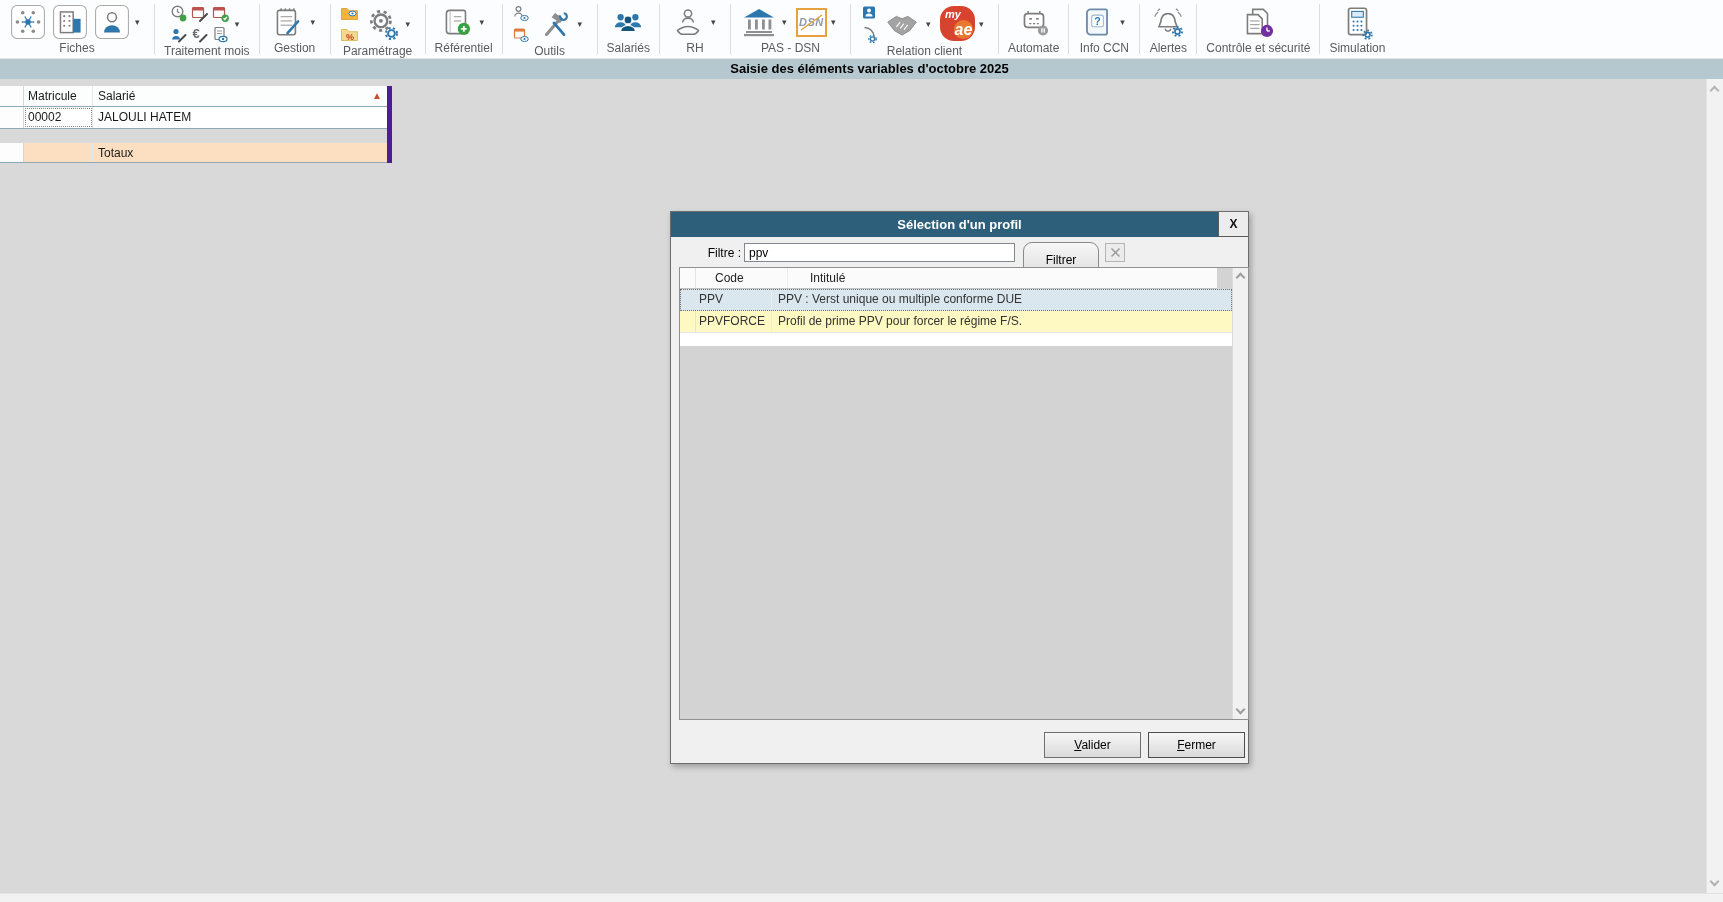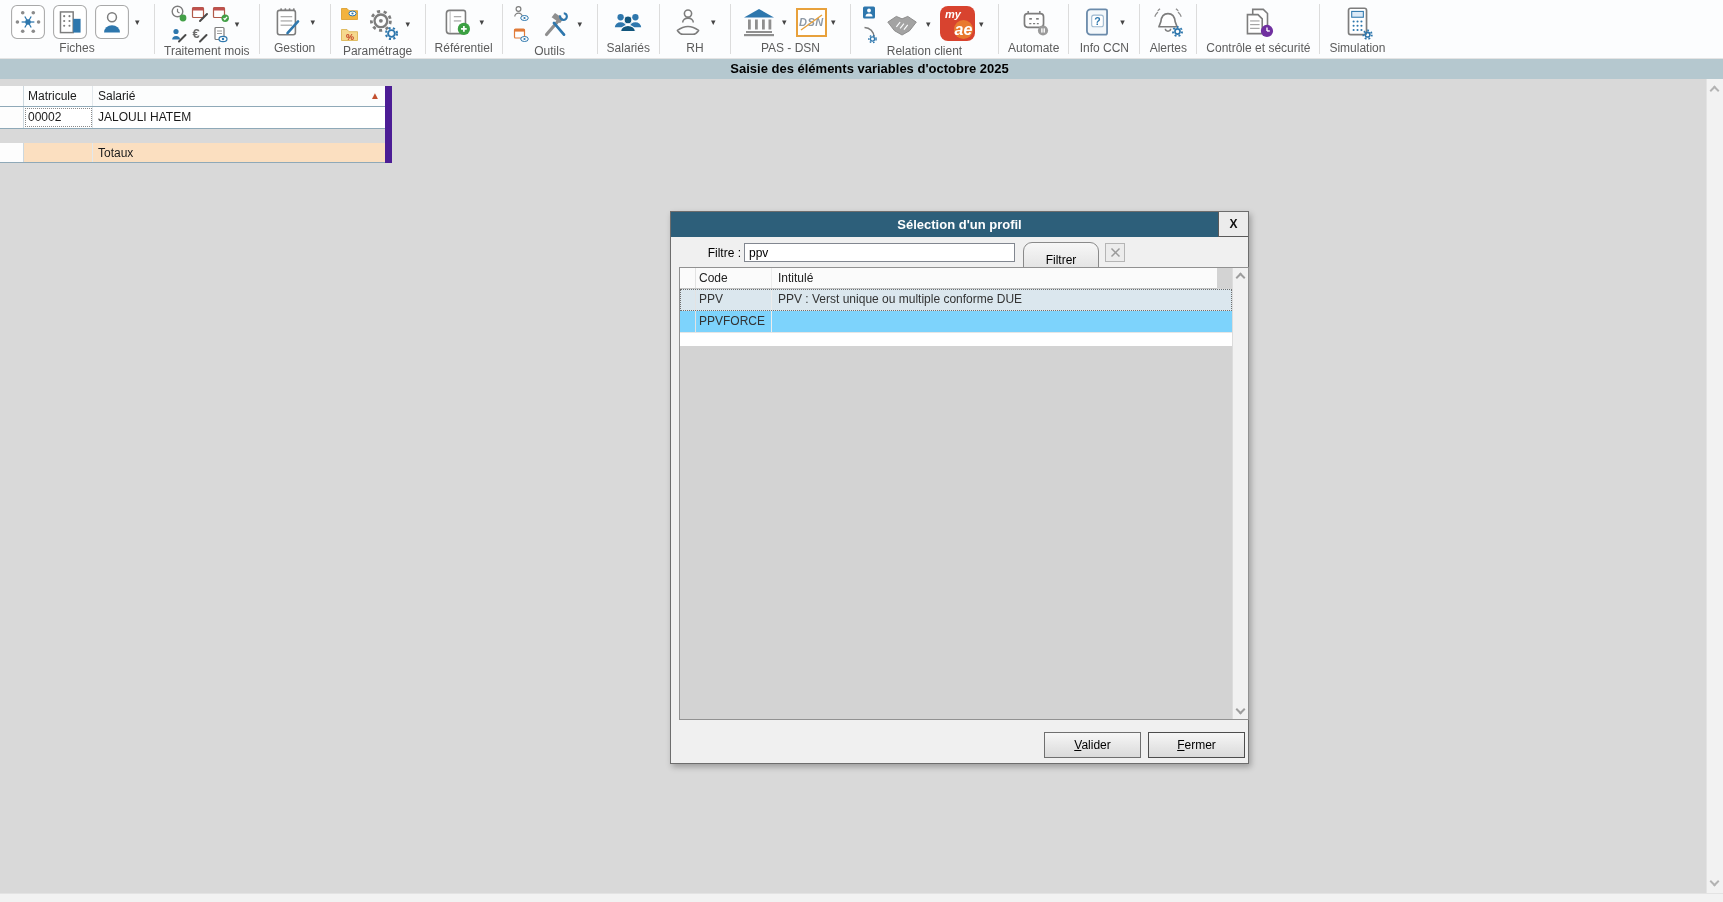--- a/index.html
+++ b/index.html
@@ -16,21 +16,21 @@
   .ic { width:38px; height:38px; display:flex; align-items:center; justify-content:center; }
   .ic-s { width:20px; height:20px; display:flex; align-items:center; justify-content:center; }
   .igrid { display:grid; grid-template-columns:repeat(3,20px); grid-auto-rows:20px; gap:1px; }
   .icol { display:flex; flex-direction:column; gap:1px; }
   .caret { width:10px; align-self:center; color:#444; font-size:9px; }
   .caret::after { content:"▾"; }
   .dsn-logo { width:31px; height:29px; border:2px solid #e8a13c; background:#fff;
     display:flex; align-items:center; justify-content:center; position:relative; }
   .dsn-logo b { font-size:11px; font-style:italic; color:#8f9aa6; letter-spacing:.5px; }
   .dsn-logo svg { position:absolute; left:0; top:0; }
-  .myae { width:35px; height:35px; background:#d8432f; border-radius:8px; position:relative; }
+  .myae { width:35px; height:35px; background:#d8432f; border-radius:14px; position:relative; }
   .myae .my { position:absolute; left:5px; top:2px; color:#fff; font-size:11px;
     font-style:italic; font-weight:bold; }
   .myae .ae { position:absolute; right:2px; bottom:2px; width:19px; height:19px;
     border-radius:50%; background:#e8792f; color:#fff; font-size:16px; font-weight:bold;
     font-style:italic; display:flex; align-items:center; justify-content:center; }
 
   
   #band { position:absolute; left:0; top:59px; width:1723px; height:20px;
     background:var(--band-bg,#b5c8cf); text-align:center; font-size:13px; font-weight:bold;
     color:#000; line-height:20px;padding-left:16px; }
@@ -44,21 +44,21 @@
     background:#f2f2f2; border-top:1px solid #e3e3e3; }
   .chev { display:inline-block; width:7px; height:7px; border-left:2px solid #b3b3b3;
     border-top:2px solid #b3b3b3; }
   .chev.up   { transform:rotate(45deg); }
   .chev.down { transform:rotate(225deg); }
   #vscroll .chev { position:absolute; left:4px; }
   #vscroll .chev.up { top:8px; } #vscroll .chev.down { bottom:8px; }
 
   
   #emp { position:absolute; left:0; top:86px; width:392px; font-size:12px; color:#1a1a1a;
-    border-right:7px solid #4c1d95; }
+    border-right:5px solid #4c1d95; }
   .erow { display:flex; height:22px; align-items:center; border-bottom:1px solid #8fa9b8;
     background:#fff; }
   .erow.head { height:21px; background:#fcfdfd; position:relative; }
   .ec-sel { width:24px; height:100%; border-right:1px solid #ccd8df; background:#fdfdfd; }
   .ec-mat { width:69px; height:100%; padding:3px 3px 0 4px; border-right:1px solid #e2e8ec; }
   .ec-sal { flex:1; height:100%; padding:3px 3px 0 5px; }
   .erow.totals { height:20px;margin-top:14px; }
   .erow.totals .ec-mat, .erow.totals .ec-sal { background:var(--totals-row-bg,#fbdfc0); }
   .cell-focus { outline:1px dotted #8a8a8a; outline-offset:-2px; }
   .sort-tri { position:absolute; right:5px; top:4px; font-size:10px; color:#c3502f; }
@@ -80,25 +80,25 @@
     font-family:"Liberation Sans",sans-serif; }
   .btn { background:linear-gradient(#f7f7f7,#dddddd); border:1px solid #8a8a8a;
     font-size:12px; color:#000; font-family:"Liberation Sans",sans-serif; }
   #flt-btn { position:absolute; left:352px; top:30px; width:76px; height:36px;border-radius:9px; }
   #flt-clear { position:absolute; left:434px; top:31px; width:20px; height:19px;
     background:#ececec; border:1px solid #b5b5b5; display:flex; align-items:center; justify-content:center; }
 
   #plist { position:absolute; left:8px; top:55px; width:570px; height:453px;
     border:1px solid #919191; background:#d3d3d3; }
   #plist-head { position:absolute; left:0; top:0; right:31px; height:21px; background:#fbfbfb;
-    border-bottom:1px solid #c2c2c2; display:flex; color:#222; }
+    border-bottom:1px solid #c2c2c2; display:flex; color:#222;gap:16px; }
   .lc0 { width:16px; height:100%; border-right:1px solid #e3e3e3; }
   .lc1 { width:76px; height:100%; padding:3px 0 0 3px; border-right:1px solid #ececec; }
   .lc2 { flex:1; height:100%; padding:3px 0 0 6px; }
-  .lrow { position:absolute; left:0; right:16px; height:22px; display:flex; background:#7dd3fc;
+  .lrow { position:absolute; left:0; right:16px; height:22px; display:flex; background:#fef9c3;
     border-bottom:1px solid #e6e6e6; color:#333; }
   .lrow.sel { background:var(--selected-row-bg,#dbe7ee); outline:1px dotted #6f6f6f; outline-offset:-1px; }
   #lrow-pad { position:absolute; left:0; right:16px; top:65px; height:13px; background:#fff; }
   #plist-sb { position:absolute; right:0; top:0; width:16px; height:100%; background:#f1f1f1;
     border-left:1px solid #dcdcdc; }
   #plist-sb .chev { position:absolute; left:4px; border-color:#9d9d9d; }
   #plist-sb .chev.up { top:6px; } #plist-sb .chev.down { bottom:6px; }
 
   .btn-dlg { position:absolute; width:97px; height:26px; top:520px;
     background:linear-gradient(#f6f6f6,#dadada); border:1px solid #6f6f6f;
@@ -576,20 +576,21 @@
       <div class="lc2">Intitulé</div>
     </div>
     <div class="lrow sel" style="top:21px;">
       <div class="lc0"></div>
       <div class="lc1">PPV</div>
       <div class="lc2">PPV : Verst unique ou multiple conforme DUE</div>
     </div>
     <div class="lrow" style="top:43px;">
       <div class="lc0"></div>
       <div class="lc1">PPVFORCE</div>
+      <div class="lc2">Profil de prime PPV pour forcer le régime F/S.</div>
     </div>
     <div id="lrow-pad"></div>
     <div id="plist-sb">
       <span class="chev up"></span>
       <span class="chev down"></span>
     </div>
   </div>
 
   <button id="btn-valider" class="btn-dlg">
     <span class="lbl">Valider</span>

